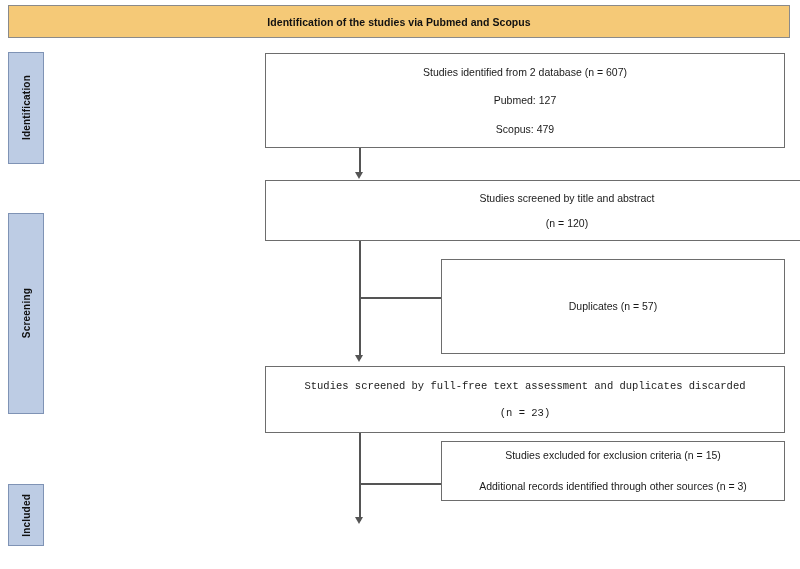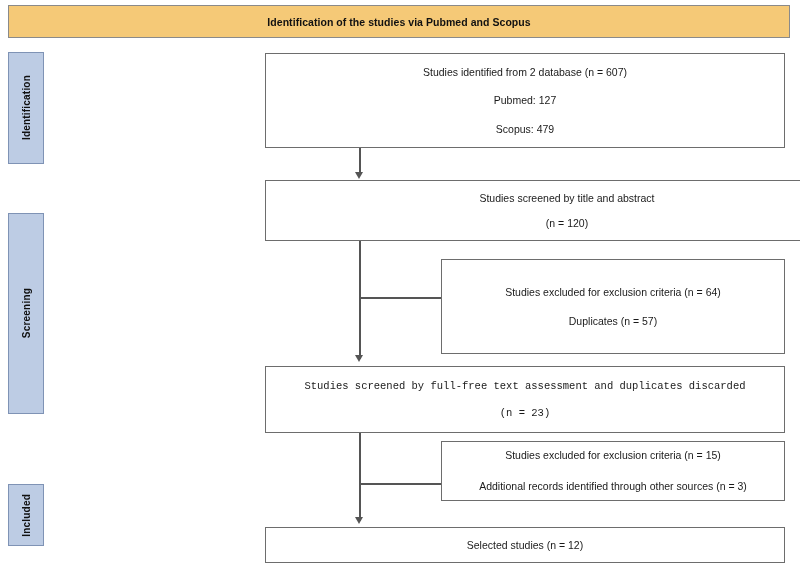--- a/index.html
+++ b/index.html
@@ -168,35 +168,31 @@
   <div class="box" id="box-screened">
     <span class="box-line">Studies screened by title and abstract</span>
     <span class="box-line">(n = 120)</span>
   </div>
 
   <div class="conn-v" id="conn-v-2"></div>
   <div class="conn-h" id="conn-h-2"></div>
   <div class="arrowhead" id="arrow-2"></div>
 
   <div class="box" id="box-excluded-1">
-    <span class="box-line">Studies excluded for exclusion criteria (n = 64)</span>
     <span class="box-line">Duplicates (n = 57)</span>
   </div>
 
   <div class="box" id="box-fulltext">
     <span class="box-line">Studies screened by full-free text assessment and duplicates discarded</span>
     <span class="box-line">(n = 23)</span>
   </div>
 
   <div class="conn-v" id="conn-v-3"></div>
   <div class="conn-h" id="conn-h-3"></div>
   <div class="arrowhead" id="arrow-3"></div>
 
   <div class="box" id="box-excluded-2">
     <span class="box-line">Studies excluded for exclusion criteria (n = 15)</span>
     <span class="box-line">Additional records identified through other sources (n = 3)</span>
   </div>
 
-  <div class="box" id="box-selected">
-    <span class="box-line">Selected studies (n = 12)</span>
-  </div>
 
 </div>
 
 </body></html>

